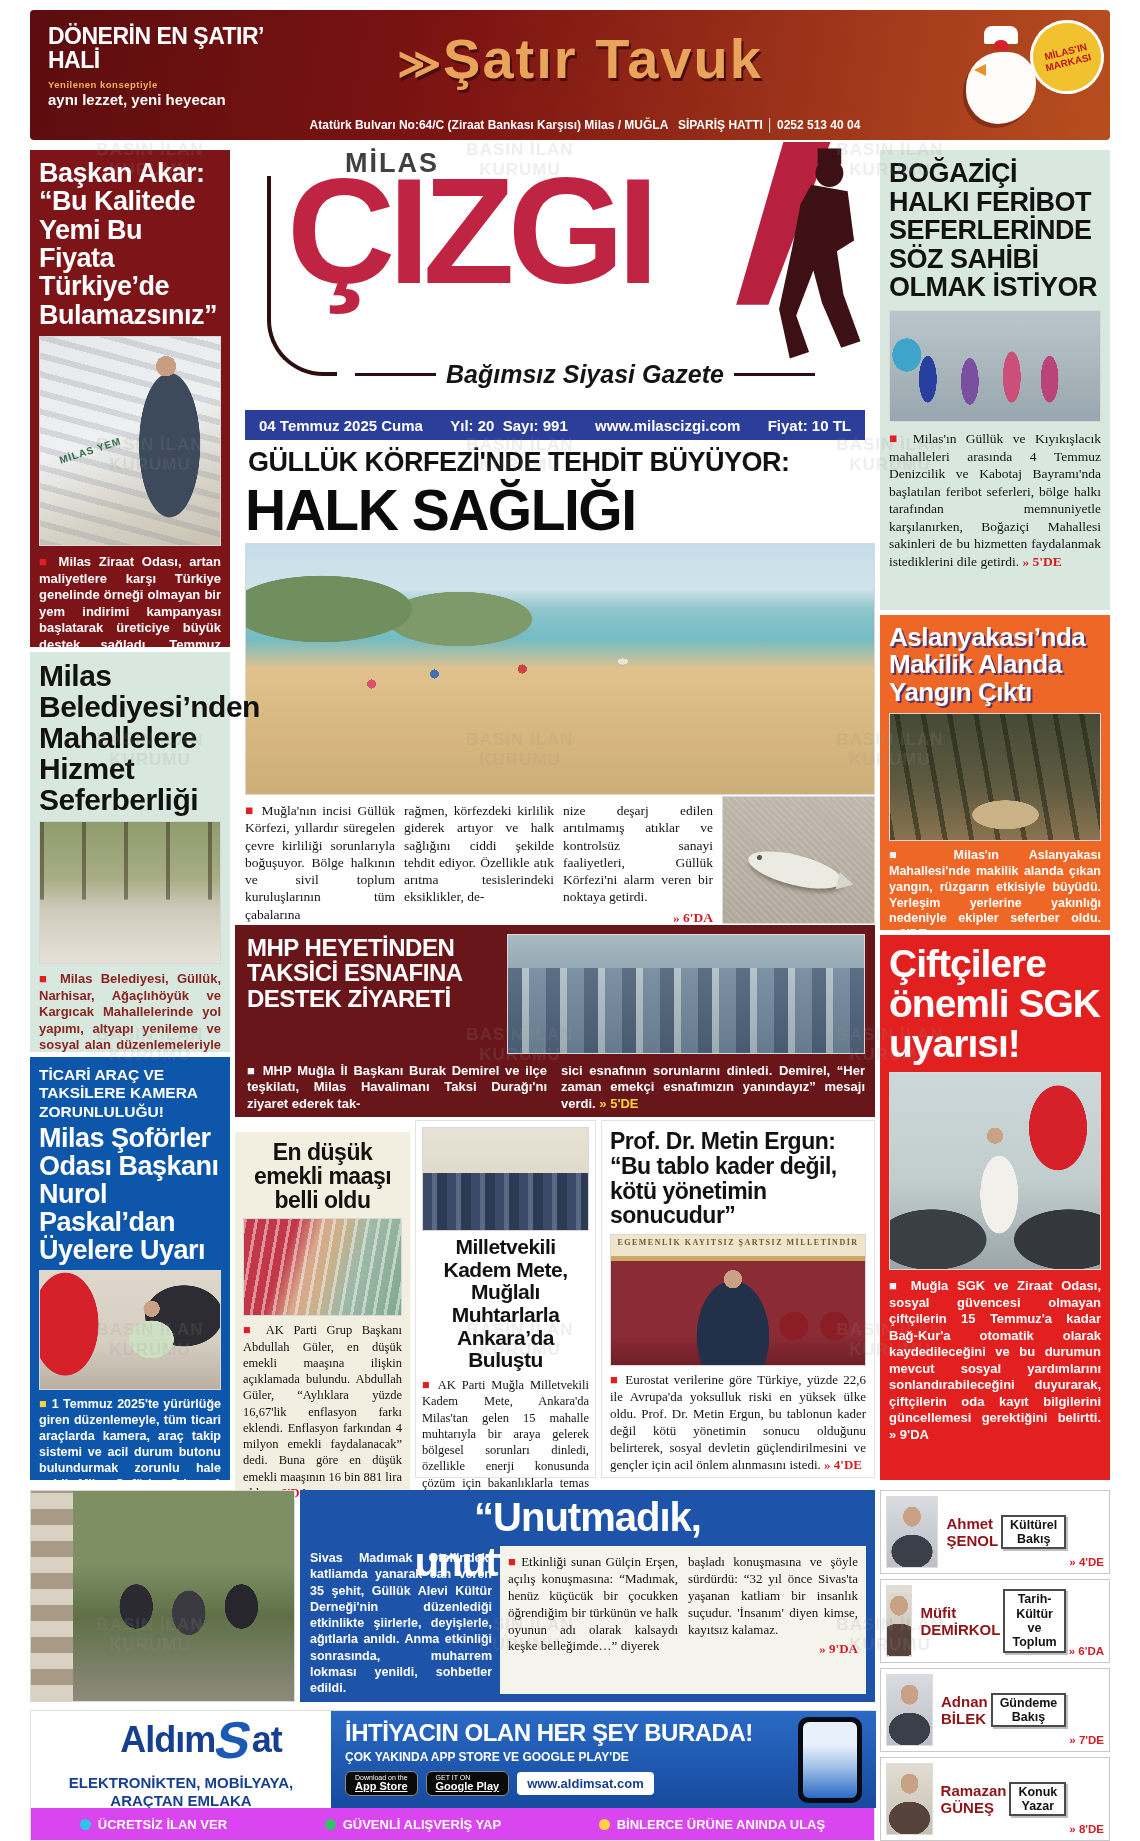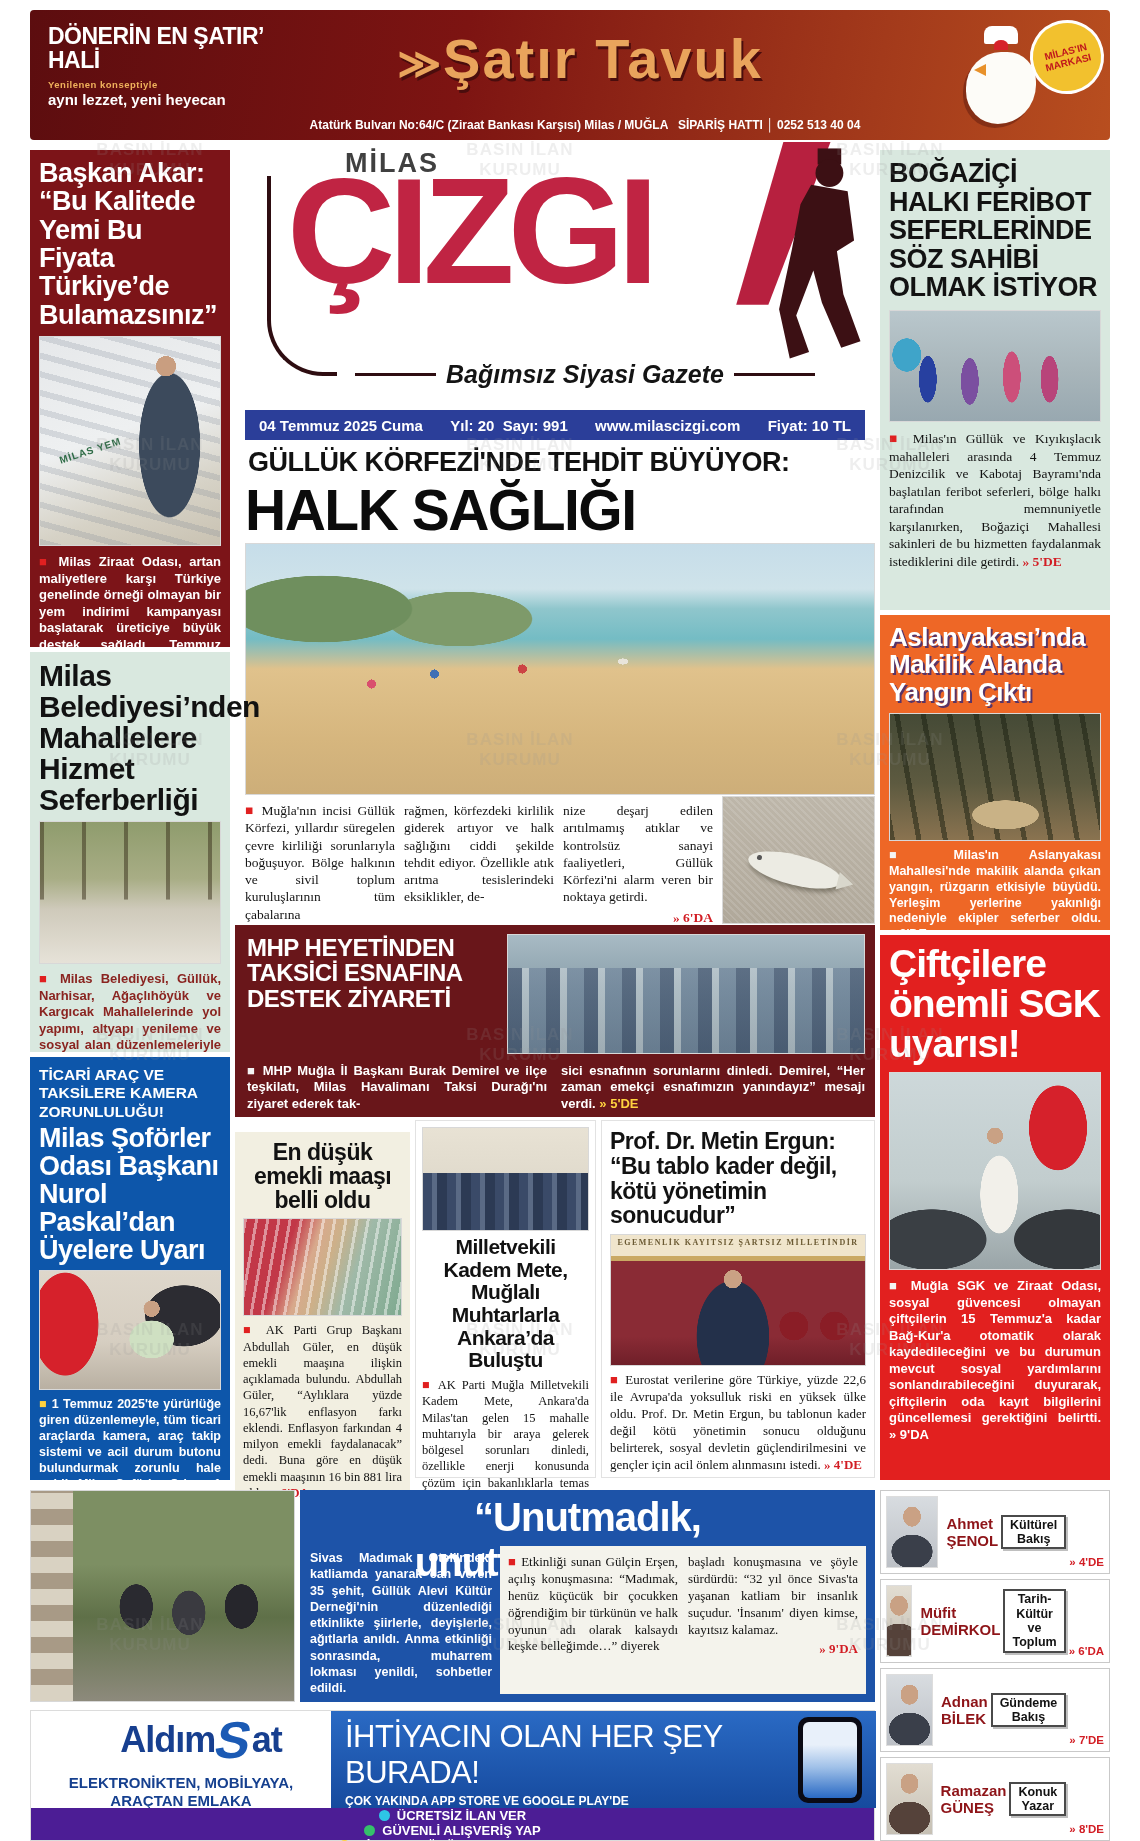--- a/index.html
+++ b/index.html
@@ -242,34 +242,34 @@
   .aldimsat { left:30px; top:1710px; width:845px; height:131px; background:#fff;
               border:1px solid #dcdcdc; }
   .aldimsat .leftpanel { position:absolute; left:0; top:0; width:300px; height:97px;
       display:flex; flex-direction:column; align-items:center; justify-content:center; gap:4px; }
   .logo-row { display:flex; align-items:center; color:#173f8f; font-weight:900;margin-left:40px; }
   .logo-a { font-size:36px; letter-spacing:-1px; }
   .logo-s { font-size:52px; color:#1b5ab4; transform:skewX(-12deg); margin:0 1px; }
   .tagline2 { color:#16408f; font-size:15px; font-weight:800; text-align:center; line-height:1.15; }
   .aldimsat .bluepanel { position:absolute; left:300px; top:0; width:545px; height:97px;
       background:linear-gradient(180deg,#2a6ac4,#164a9e); color:#fff; padding:8px 100px 8px 14px; }
-  .bluepanel .h { font-size:31px; font-weight:400; letter-spacing:-0.5px; }
+  .bluepanel .h { font-size:24px; font-weight:700; letter-spacing:-0.5px; }
   .bluepanel .s { font-size:12px; font-weight:800; margin-top:3px; }
   .badges { display:flex; gap:8px; margin-top:7px; align-items:center; }
   .store-badge { background:#0a0a0a; border:1px solid #888; border-radius:6px; color:#fff;
       padding:2px 9px; line-height:1.05; }
   .store-badge .small { font-size:7px; } .store-badge .big { font-size:11px; font-weight:800;text-decoration:underline; }
   .site-pill { background:#fff; color:#16408f; font-weight:900; font-size:13px; border-radius:4px;
       padding:4px 10px; }
   .phone { position:absolute; right:12px; top:6px; width:64px; height:86px; background:#0a0a14;
       border-radius:10px; padding:5px; z-index:2; }
   .phone .screen { width:100%; height:100%; border-radius:6px;
       background:linear-gradient(180deg,#e8f0fa 0 30%,#9fc0e8 60%,#2a6ac4 100%); }
-  .adstrip { position:absolute; left:0; top:97px; width:843px; height:32px; background:#4c1d95;
-      display:flex; align-items:center; justify-content:space-around;flex-direction:column; }
+  .adstrip { position:absolute; left:0; top:97px; width:843px; height:32px; background:#d946ef;
+      display:flex; align-items:center; justify-content:space-around; }
   .feat { display:flex; align-items:center; gap:7px; color:#fff; font-size:13px; font-weight:800; }
   .dot { width:11px; height:11px; border-radius:50%; }
   .dot-cyan { background:#2ec6e6; } .dot-green { background:#35c06b; } .dot-yellow { background:#ffd23f; }
 
   
   .colm { left:880px; width:230px; height:84px; background:#fff; border:1px solid #c9c9c9;
           display:flex; gap:8px; padding:5px; }
   .colm .photo { width:70px; height:100%; border:1px solid #ddd;
     background:
       radial-gradient(16px 18px at 50% 28%, #caa184 0 55%, transparent 56%),

